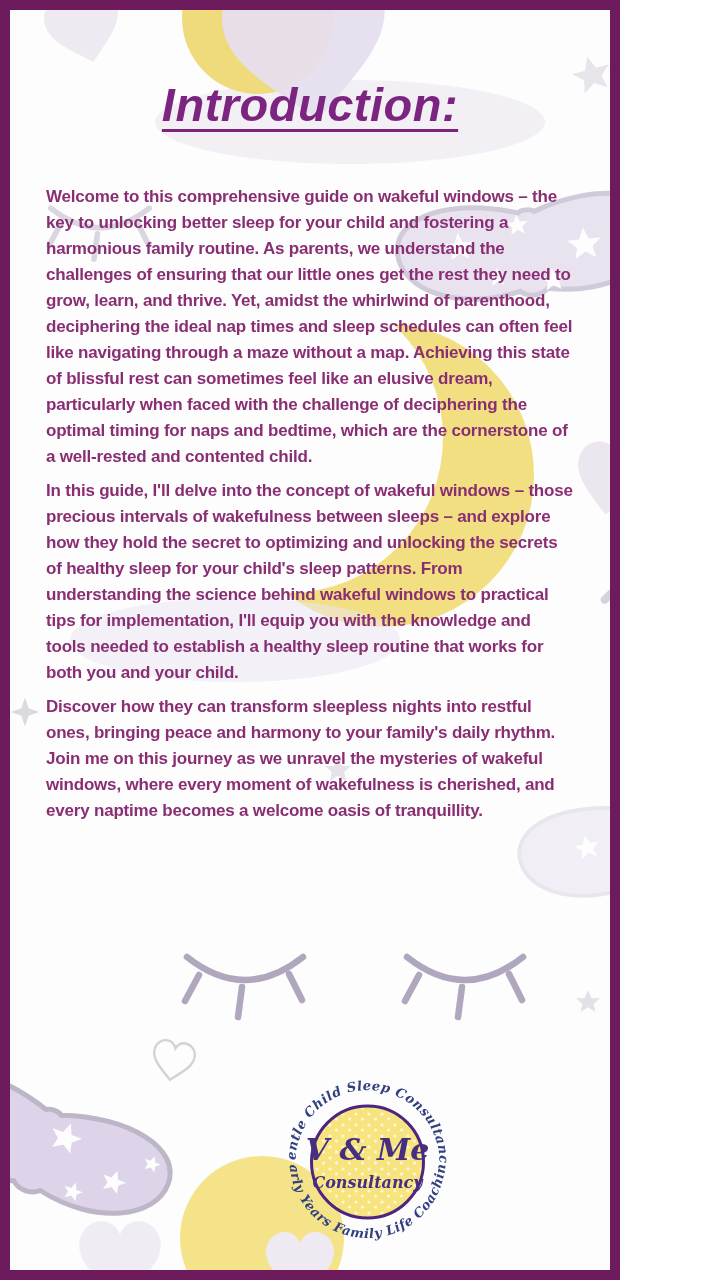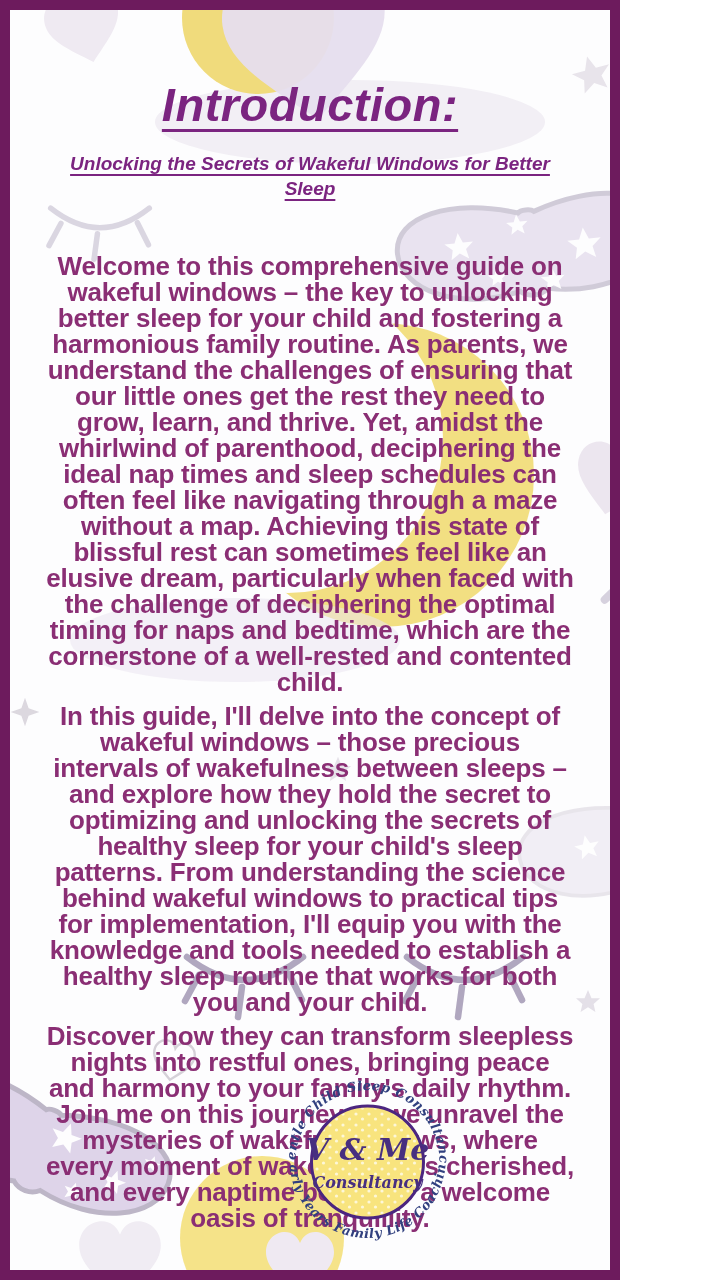--- a/index.html
+++ b/index.html
@@ -21,23 +21,22 @@
     text-decoration:underline;text-decoration-thickness:3px;text-underline-offset:8px;
   }
   .content h2{
     margin:20px 0 0;text-align:center;
     font-style:italic;font-weight:700;font-size:19px;line-height:1.3;
     color:var(--heading-color,#7b2480);
     text-decoration:underline;text-decoration-thickness:2px;text-underline-offset:4px;
   }
   .content p{
     margin:8px 0 0;
-    font-weight:700;font-size:26px;line-height:26px;letter-spacing:-.2px;
+    font-weight:700;font-size:17px;line-height:26px;letter-spacing:-.2px;
     color:var(--body-color,#8a2e74);
-    text-align:center;
   }
   .content p.first{margin-top:52px;}
   .logo{position:absolute;left:265px;top:1068px;width:186px;height:172px;}
   .logo .arc{font-family:"DejaVu Serif",serif;font-style:italic;font-weight:700;font-size:13px;
     fill:var(--logo-text-color,#31407f);letter-spacing:.5px;}
   .logo .script{font-family:"DejaVu Serif",serif;font-style:italic;font-weight:700;
     fill:var(--logo-script-color,#472f80);}
 </style>
 </head>
 <body>
@@ -108,21 +107,20 @@
       <use href="#starP" transform="translate(110,-25) scale(.7)" fill="#ffffff" opacity=".95"></use>
     </g>
 
     <circle cx="262" cy="1238" r="82" fill="#f4e283" opacity=".95"></circle>
     <use href="#heartP" transform="translate(120,1262) scale(1.2)" fill="#f0ecf3"></use>
     <use href="#heartP" transform="translate(300,1266)" fill="#efe9f2"></use>
   </svg>
 
   <div class="content">
     <h1>Introduction:</h1>
-    <h2>Unlocking the Secrets of Wakeful Windows for Better Sleep</h2>
     <p class="first">Welcome to this comprehensive guide on wakeful windows – the key to unlocking better sleep for your child and fostering a harmonious family routine. As parents, we understand the challenges of ensuring that our little ones get the rest they need to grow, learn, and thrive. Yet, amidst the whirlwind of parenthood, deciphering the ideal nap times and sleep schedules can often feel like navigating through a maze without a map. Achieving this state of blissful rest can sometimes feel like an elusive dream, particularly when faced with the challenge of deciphering the optimal timing for naps and bedtime, which are the cornerstone of a well-rested and contented child.</p>
     <p>In this guide, I'll delve into the concept of wakeful windows – those precious intervals of wakefulness between sleeps – and explore how they hold the secret to optimizing and unlocking the secrets of healthy sleep for your child's sleep patterns. From understanding the science behind wakeful windows to practical tips for implementation, I'll equip you with the knowledge and tools needed to establish a healthy sleep routine that works for both you and your child.</p>
     <p>Discover how they can transform sleepless nights into restful ones, bringing peace and harmony to your family's daily rhythm. Join me on this journey as we unravel the mysteries of wakeful windows, where every moment of wakefulness is cherished, and every naptime becomes a welcome oasis of tranquillity.</p>
   </div>
 
   <svg class="logo" viewBox="0 0 186 172" aria-hidden="true">
     <defs>
       <pattern id="lgdots" width="13" height="11" patternUnits="userSpaceOnUse">
         <circle cx="3" cy="3" r="1.6" fill="#ffffff" opacity=".7"></circle>
         <circle cx="9.5" cy="8" r="1.6" fill="#ffffff" opacity=".7"></circle>

